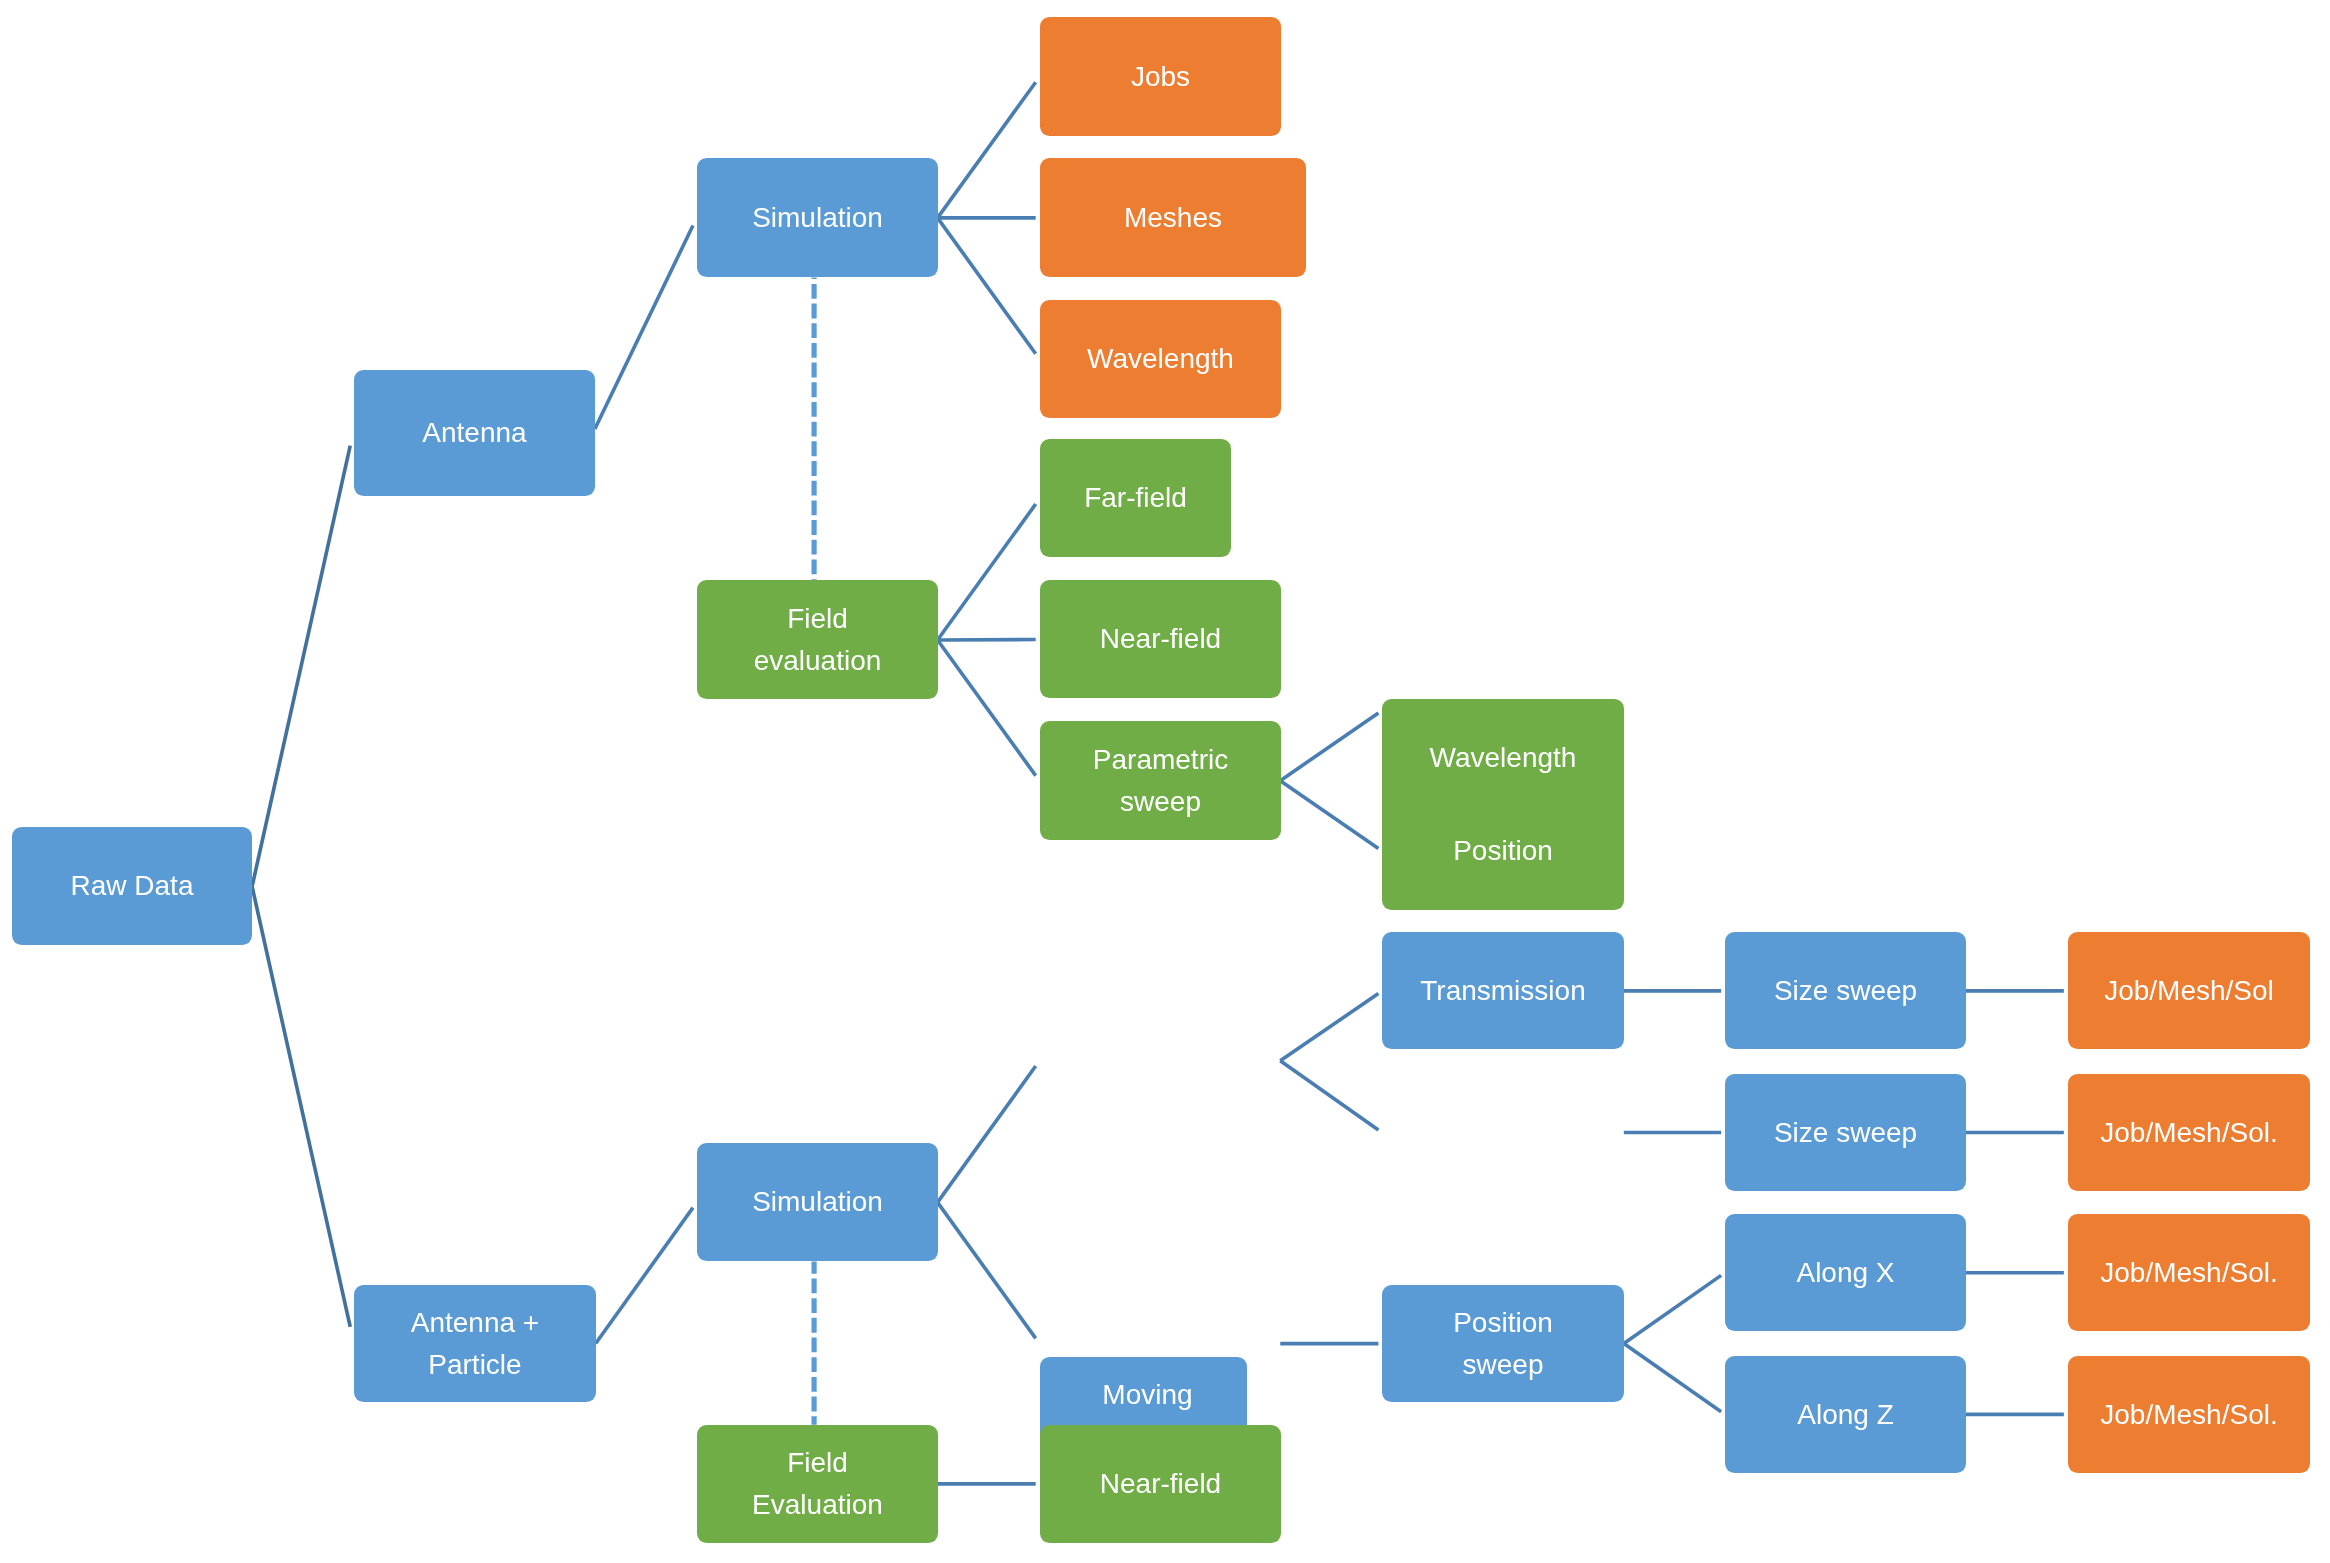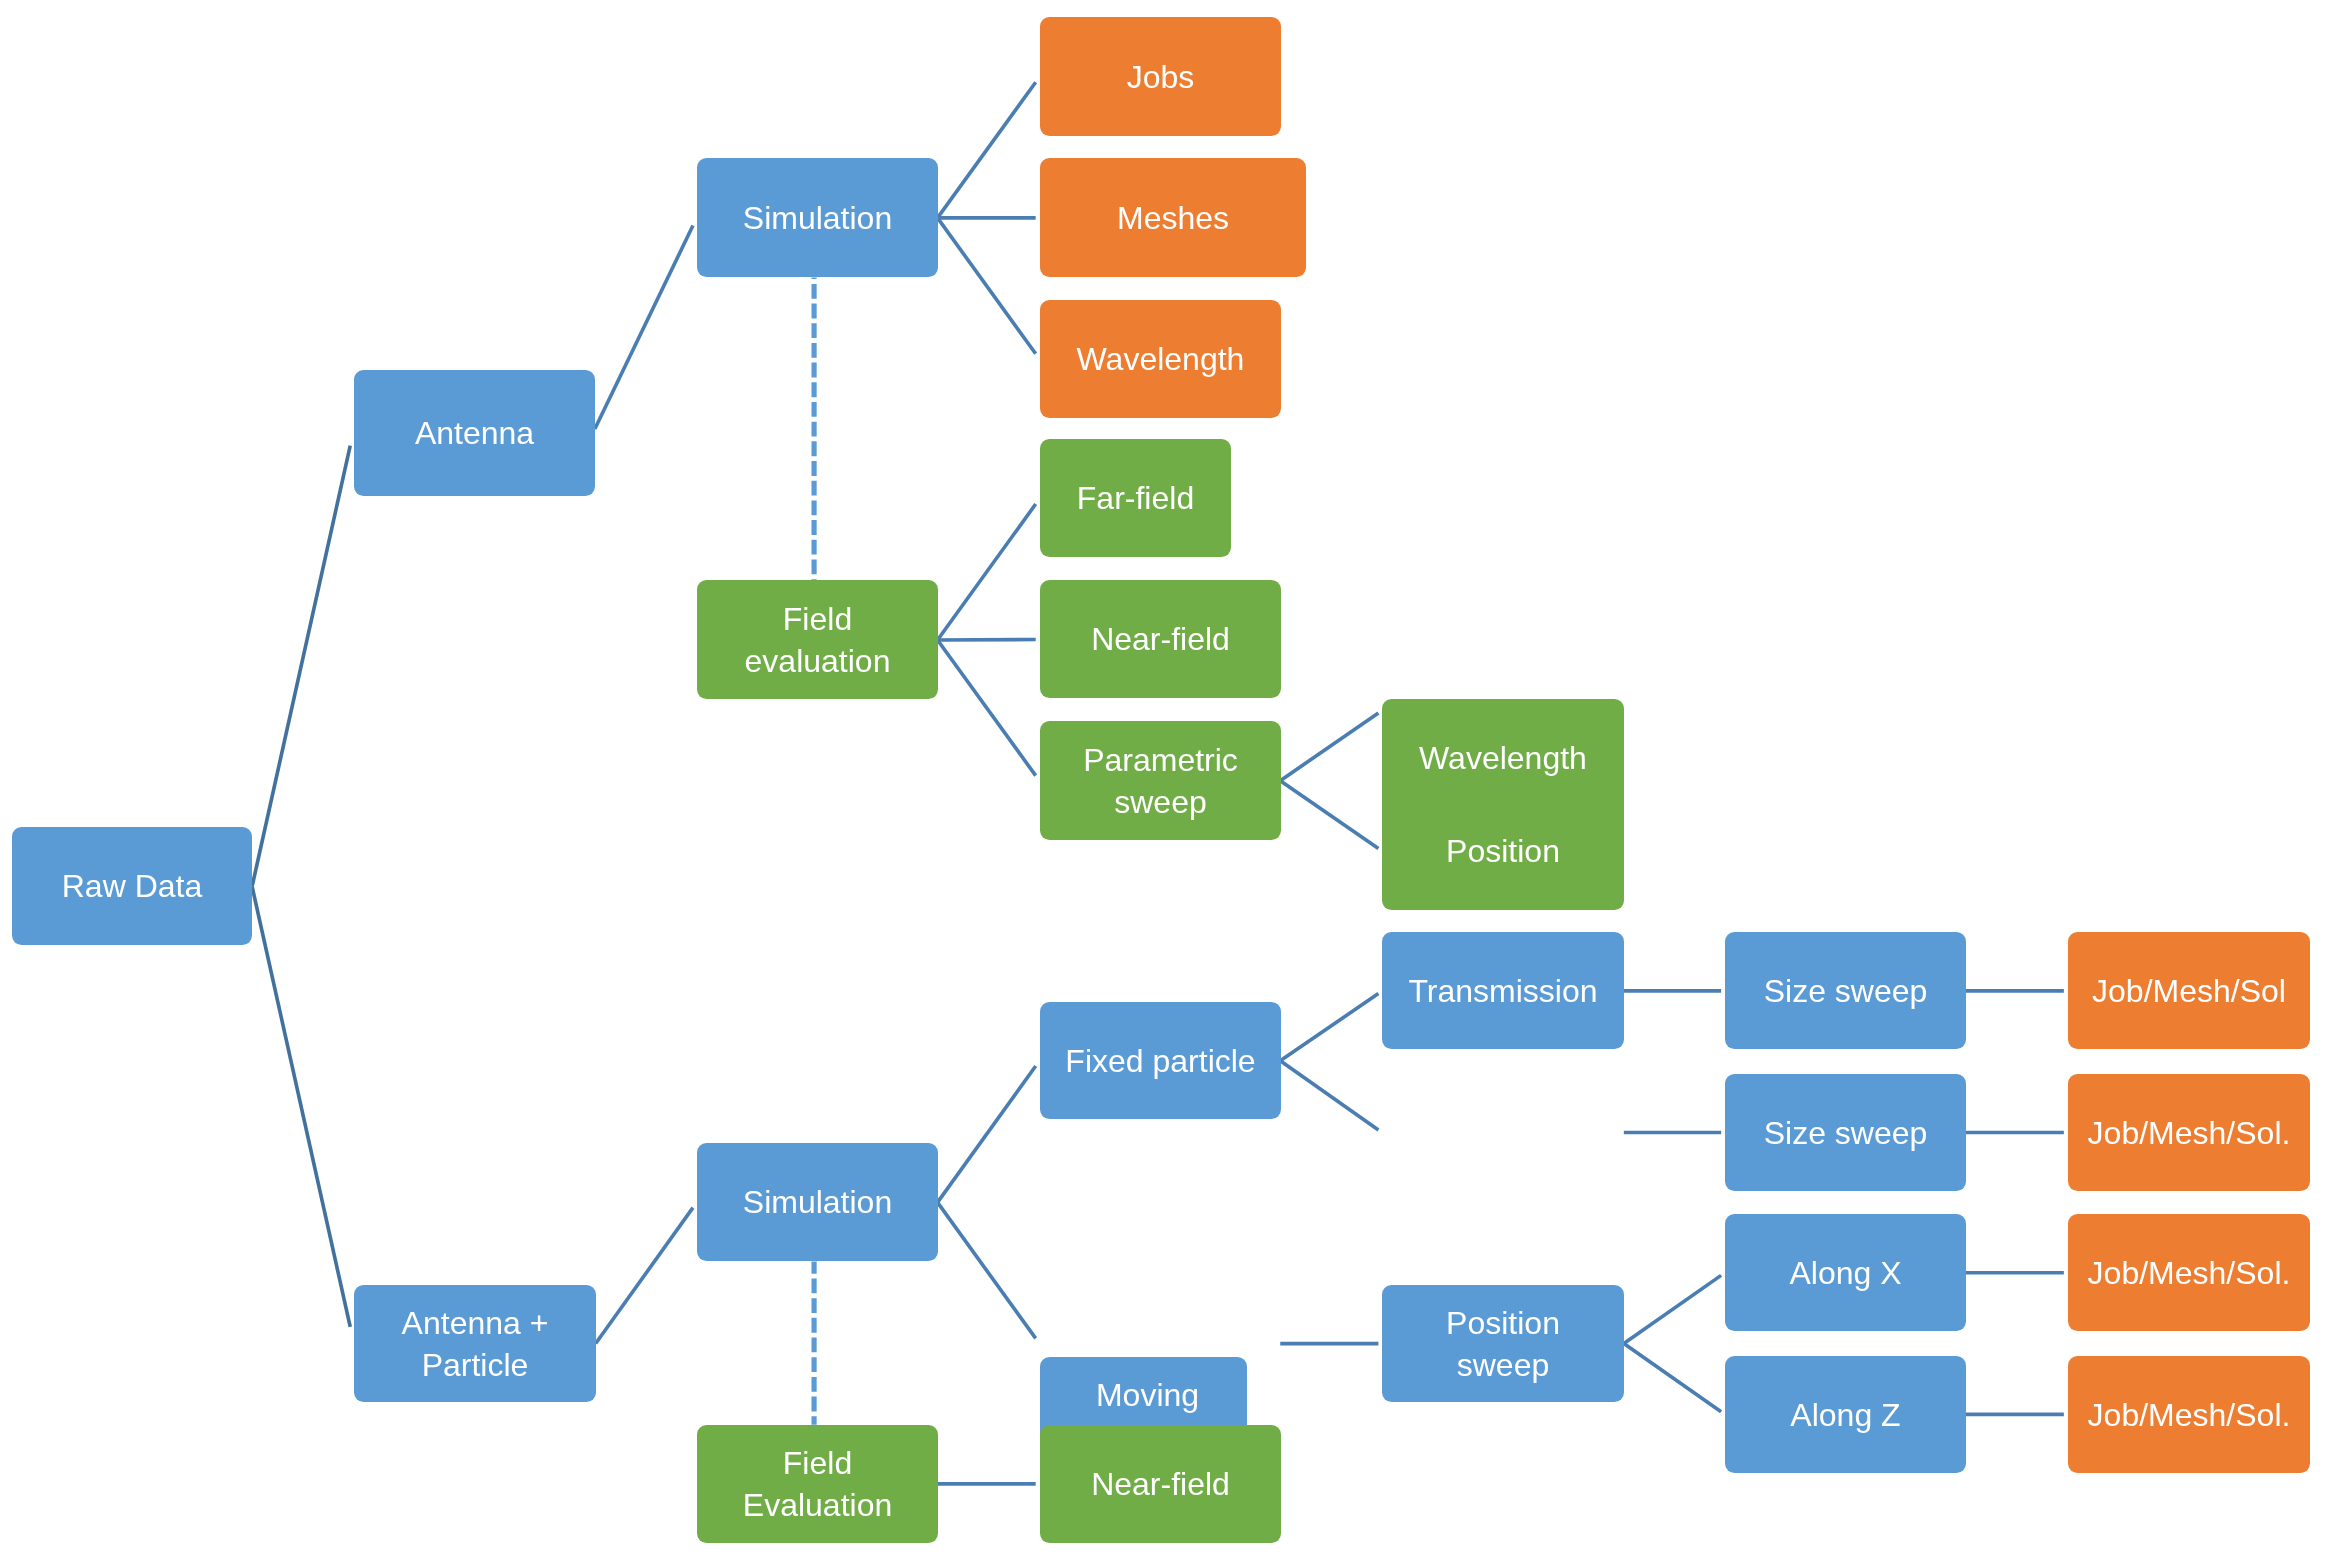--- a/index.html
+++ b/index.html
@@ -5,21 +5,21 @@
 <style>
   html,body{margin:0;padding:0;background:#fff;}
   body{font-family:"Liberation Sans",sans-serif;}
   #diagram{position:relative;width:2330px;height:1564px;background:#fff;overflow:hidden;}
   #edges{position:absolute;left:0;top:0;width:2330px;height:1564px;}
   .conn{fill:none;}
   .conn-solid{stroke:#4A7EB3;stroke-width:4.2;}
   .conn-root{stroke:#41719C;stroke-width:4.2;}
   .conn-dashed{stroke:#5B9BD5;stroke-width:6;stroke-dasharray:17.2 5.6;}
   .node{position:absolute;border-radius:9.5px;display:flex;align-items:center;justify-content:center;box-sizing:border-box;}
-  .node .label{color:#fff;font-size:32px;line-height:42px;text-align:center;white-space:pre-line;}
+  .node .label{color:#fff;font-size:28px;line-height:42px;text-align:center;white-space:pre-line;}
   .c-blue{background:#5B9BD5;}
   .c-orange{background:#ED7D31;}
   .c-green{background:#70AD47;}
 </style>
 </head>
 <body>
 
 <div id="diagram">
   <svg id="edges" viewBox="0 0 2699 1811">
     <line class="conn conn-root" x1="292" y1="1026.5" x2="405.7" y2="515.8"></line>
@@ -97,23 +97,20 @@
     </div>
   <div class="node c-blue" style="left: 1725px; top: 1074px; width: 241px; height: 117px; background: rgb(91, 155, 213);">
       <span class="label">Size sweep</span>
     </div>
   <div class="node c-orange" style="left: 2068px; top: 932px; width: 242px; height: 117px; background: rgb(237, 125, 49);">
       <span class="label">Job/Mesh/Sol</span>
     </div>
   <div class="node c-orange" style="left: 2068px; top: 1074px; width: 242px; height: 117px; background: rgb(237, 125, 49);">
       <span class="label">Job/Mesh/Sol.</span>
     </div>
-  <div class="node c-blue" style="left: 1040px; top: 1002px; width: 241px; height: 117px; background: rgb(91, 155, 213);">
-      <span class="label">Fixed particle</span>
-    </div>
   <div class="node c-blue" style="left: 697px; top: 1143px; width: 241px; height: 118px; background: rgb(91, 155, 213);">
       <span class="label">Simulation</span>
     </div>
   <div class="node c-blue" style="left: 354px; top: 1285px; width: 242px; height: 117px; background: rgb(91, 155, 213);">
       <span class="label">Antenna +
 Particle</span>
     </div>
   <div class="node c-blue" style="left: 1040px; top: 1357px; width: 207px; height: 117px; background: rgb(91, 155, 213); padding-left: 8px;">
       <span class="label">Moving
 particle</span>

